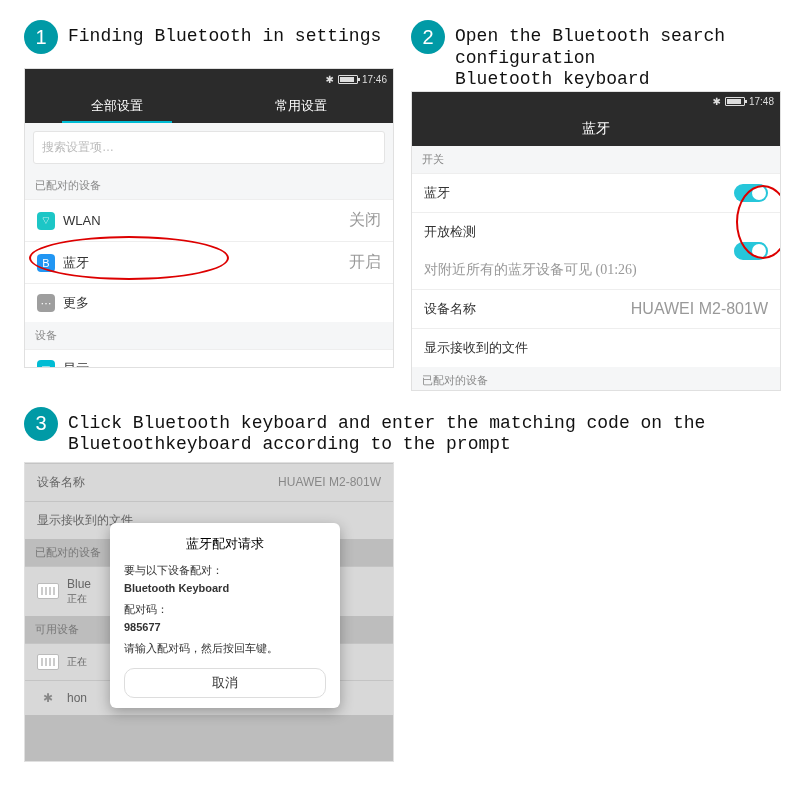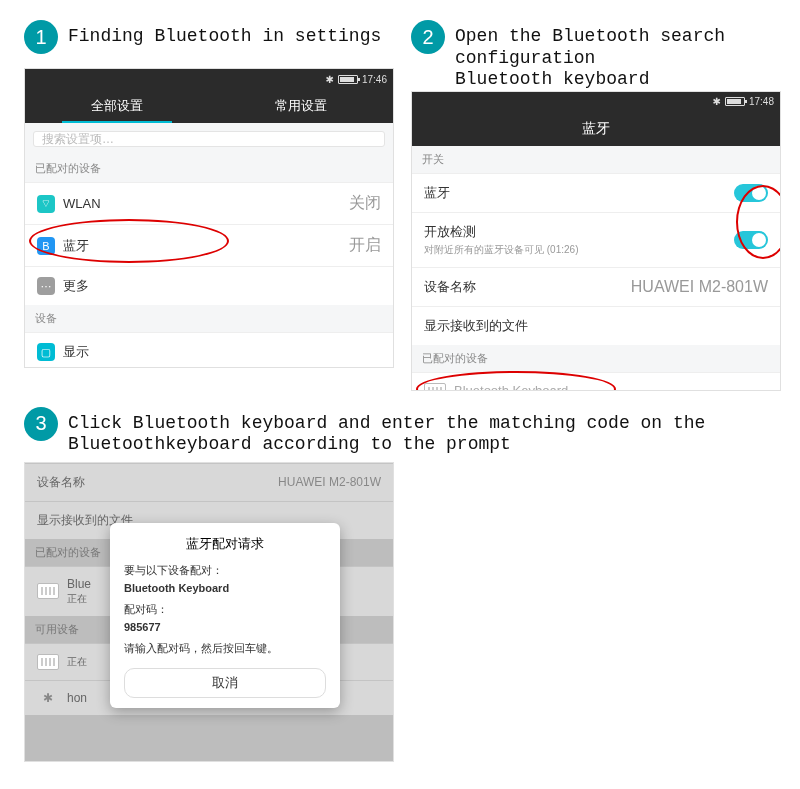--- a/index.html
+++ b/index.html
@@ -22,28 +22,28 @@
   .bt-glyph { font-size: 10px; }
   .batt { width: 20px; height: 9px; border: 1px solid #ddd; border-radius: 1px; position: relative; }
   .batt::after { content:""; position:absolute; right:-3px; top:2px; width:2px; height:3px; background:#ddd; }
   .batt::before { content:""; position:absolute; left:1px; top:1px; bottom:1px; width:14px; background:#ddd; }
 
   .tabs { height: 34px; background: #2b2b2b; color: #fff; display: flex; }
   .tab { flex:1; display:flex; align-items:center; justify-content:center; font-size: 13px; position: relative; }
   .tab.active::after { content:""; position:absolute; bottom:0; left:20%; right:20%; height:2px; background:#00bcd4; }
   .titlebar { height: 34px; background: #2b2b2b; color:#fff; display:flex; align-items:center; justify-content:center; font-size:14px; }
 
-  .search { margin: 8px; background:#fff; border:1px solid #e4e4e4; border-radius:3px; height:16px; display:flex; align-items:center; padding:0 8px; color:#bbb; font-size:12px; }
+  .search { margin: 8px; background:#fff; border:1px solid #e4e4e4; border-radius:3px; height:33px; display:flex; align-items:center; padding:0 8px; color:#bbb; font-size:12px; }
 
   .section { padding: 6px 10px; color:#888; font-size: 11px; background:#f5f6f7; }
   .item { background:#fff; border-top:1px solid #eee; padding: 10px 12px; display:flex; align-items:center; gap:8px; position:relative; }
   .item:first-of-type { border-top:none; }
   .item .label { flex:1; font-size: 13px; color:#333; }
   .item .val { font-size: 16px; color:#999; }
-  .item .sublabel { font-size: 10px; color:#999; margin-top:2px; display:block; }
+  .item .sublabel { font-size: 14px; color:#999; margin-top:20px; display:block;font-family:Liberation Serif, serif; }
   .item .textcol { flex:1; }
   .ico { width:18px; height:18px; border-radius:4px; display:inline-flex; align-items:center; justify-content:center; color:#fff; font-size:11px; }
   .ico.wifi { background:#1cc6c6; }
   .ico.bt   { background:#2196f3; }
   .ico.more { background:#9e9e9e; }
   .ico.disp { background:#00bcd4; }
 
   .toggle { width:34px; height:18px; border-radius:9px; background:#26c6da; position:relative; }
   .toggle::after { content:""; width:14px; height:14px; background:#fff; border-radius:50%; position:absolute; right:2px; top:2px; }
 

